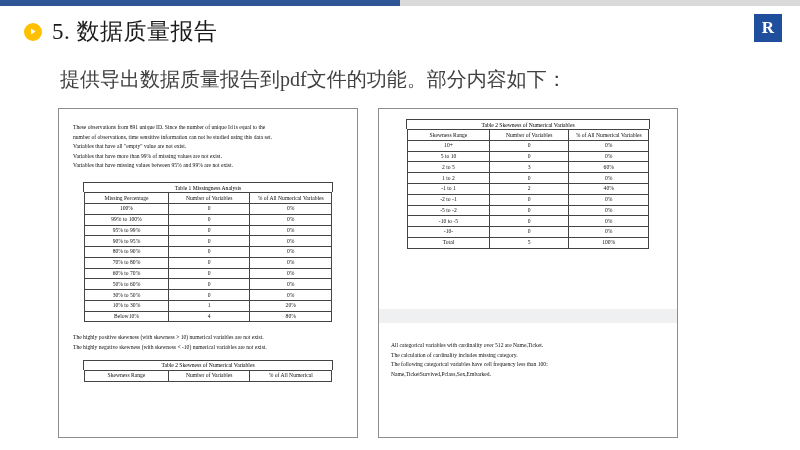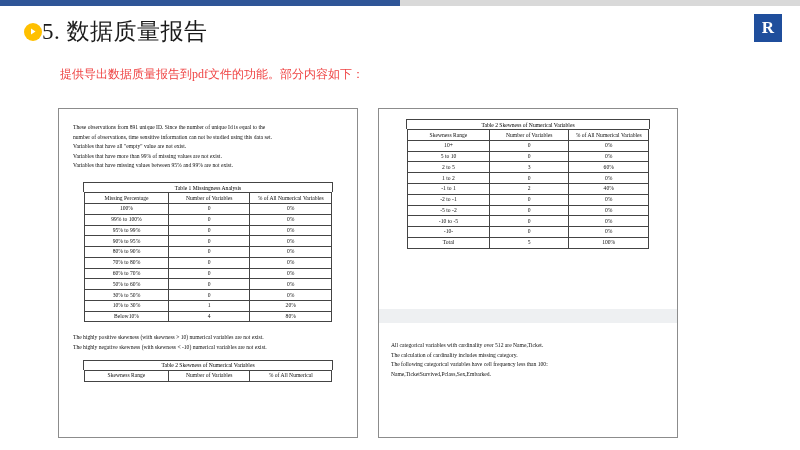--- a/index.html
+++ b/index.html
@@ -10,40 +10,40 @@
     overflow:hidden;
     position:relative;
   }
   .topbar{
     position:absolute;top:0;left:0;width:800px;height:6px;background:#d9d9d9;
   }
   .topbar-accent{
     position:absolute;top:0;left:0;width:400px;height:6px;background:#2f5597;
   }
   .title-row{
-    position:absolute;top:16px;left:24px;display:flex;align-items:center;
+    position:absolute;top:16px;left:24px;display:flex;align-items:center;gap:10px;
   }
   .bullet-icon{
     width:18px;height:18px;border-radius:50%;background:#ffc000;
     display:flex;align-items:center;justify-content:center;
   }
   .bullet-icon svg{display:block;}
   .slide-title{
     font-family:"Liberation Serif", serif;
     font-size:23px;color:#1a1a1a;font-weight:normal;letter-spacing:0.5px;
   }
   .logo{
     position:absolute;top:14px;right:18px;width:28px;height:28px;
     background:#1f4e9c;display:flex;align-items:center;justify-content:center;
     color:#fff;font-family:"Liberation Serif", serif;font-size:17px;font-weight:bold;
   }
   .subtitle{
     position:absolute;top:66px;left:60px;
     font-family:"Liberation Serif", serif;
-    font-size:12px;color:#ef4444;
+    font-size:20px;color:#404040;
   }
   .pages{
     position:absolute;top:108px;left:58px;width:690px;height:330px;
     display:flex;gap:20px;
   }
   .page{
     background:#ffffff;border:1px solid #8c8c8c;position:relative;overflow:hidden;
     box-sizing:border-box;
   }
   .page-left{width:300px;height:330px;padding:14px 14px 0 14px;}

